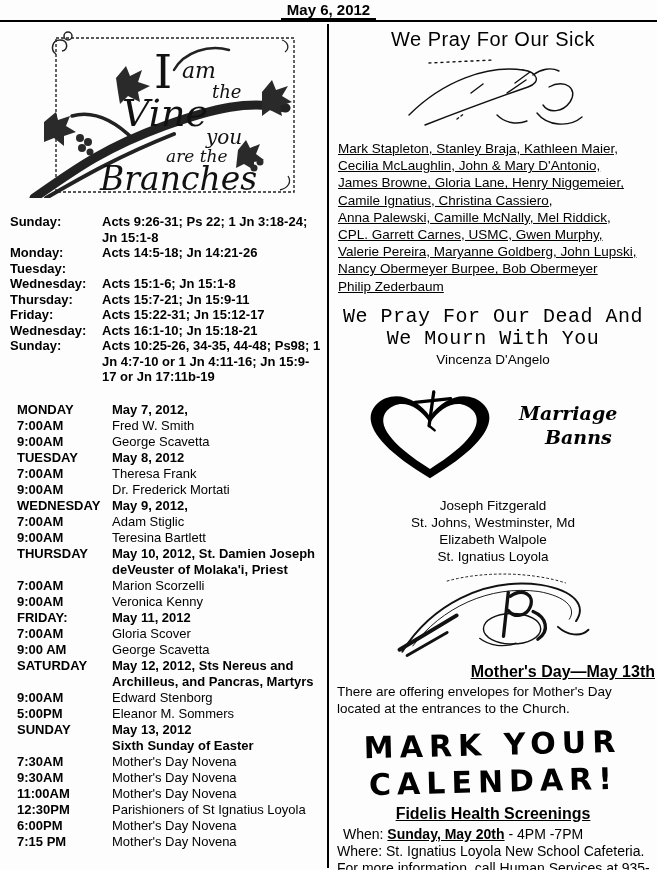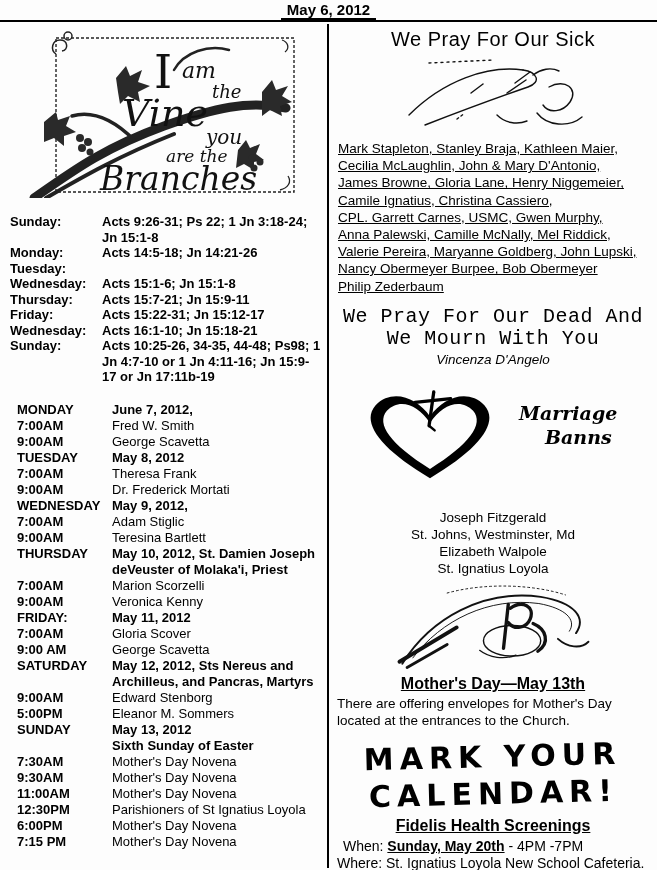--- a/index.html
+++ b/index.html
@@ -29,28 +29,28 @@
   .sched{margin-top:17px;font-size:13px;line-height:16px;}
   .srow{display:flex;}
   .st{flex:none;width:95px;padding-left:17px;font-weight:bold;white-space:pre;}
   .sv{flex:1;}
   .srow.day .sv,.srow.cont .sv{font-weight:bold;}
   
   .big-title{font-size:20px;text-align:center;letter-spacing:.5px;margin-top:4px;}
   .sketch{display:block;margin:2px auto 0 auto;}
   .names{margin-top:3px;padding-left:7px;font-size:13.5px;line-height:17.2px;text-decoration:underline;}
   .dead-title{font-size:20px;line-height:22px;text-align:center;letter-spacing:.5px;margin-top:11px;font-family:Liberation Mono, monospace;}
-  .dead-name{font-size:13.5px;text-align:center;margin-top:2px;font-style:italic;}
+  .dead-name{font-size:13.5px;text-align:center;margin-top:2px;}
   .marriage-row{display:flex;margin-top:22px;align-items:flex-start;}
   .heart-wrap{margin-left:24px;flex:none;}
   .banns-script{font-family:"DejaVu Serif",serif;font-style:italic;font-weight:bold;
     font-size:19px;line-height:24px;margin:12px 0 0 14px;}
   .banns-script .b2{padding-left:26px;}
-  .marriage-entries{text-align:center;font-size:13.5px;line-height:17px;margin-top:20px;}
-  .mday-title{text-align:center;font-size:16px;font-weight:bold;margin-top:4px;}
+  .marriage-entries{text-align:center;font-size:13.5px;line-height:17px;margin-top:8px;}
+  .mday-title{text-align:right;font-size:16px;font-weight:bold;margin-top:4px;}
   .mday-title span{text-decoration:underline;}
   .mday-body{font-size:13.5px;line-height:17.5px;padding:2px 2px 0 6px;}
   .cal-note{margin-top:8px;text-align:center;font-weight:bold;font-size:30px;
     letter-spacing:6px;line-height:37px;transform:rotate(-1.5deg);
     font-family:"DejaVu Sans",sans-serif;}
   .fid-title{text-align:center;font-size:16px;font-weight:bold;margin-top:5px;}
   .fid-title span{text-decoration:underline;}
   .when-line{font-size:14px;padding-left:12px;margin-top:3px;}
   .when-date{font-weight:bold;text-decoration:underline;}
   .where-par{font-size:14px;line-height:17.5px;padding:1px 2px 0 6px;}
@@ -147,21 +147,21 @@
           <span class="rd">Sunday:</span>
           <span class="rr">Acts 10:25-26, 34-35, 44-48; Ps98; 1 Jn 4:7-10 or 1 Jn 4:11-16; Jn 15:9-17 or Jn 17:11b-19</span>
         </div>
 
     </div>
 
     <div class="sched">
 
         <div class="srow day">
           <span class="st">MONDAY</span>
-          <span class="sv">June 7, 2012,</span>
+          <span class="sv">May 7, 2012,</span>
         </div>
 
         <div class="srow time">
           <span class="st">7:00AM</span>
           <span class="sv">Fred W. Smith</span>
         </div>
 
         <div class="srow time">
           <span class="st">9:00AM</span>
           <span class="sv">George Scavetta</span>
@@ -319,23 +319,23 @@
     <div class="names">
 
         <div>Mark Stapleton, Stanley Braja, Kathleen Maier,</div>
 
         <div>Cecilia McLaughlin, John &amp; Mary D'Antonio,</div>
 
         <div>James Browne, Gloria Lane,  Henry Niggemeier,</div>
 
         <div>Camile Ignatius, Christina Cassiero,</div>
 
+        <div>Anna Palewski, Camille McNally, Mel Riddick,</div>
+
         <div>CPL. Garrett Carnes, USMC, Gwen Murphy,</div>
-
-        <div>Anna Palewski, Camille McNally, Mel Riddick,</div>
 
         <div>Valerie Pereira, Maryanne Goldberg, John Lupski,</div>
 
         <div>Nancy Obermeyer Burpee, Bob Obermeyer</div>
 
         <div>Philip Zederbaum</div>
 
     </div>
 
     <div class="dead-title">

